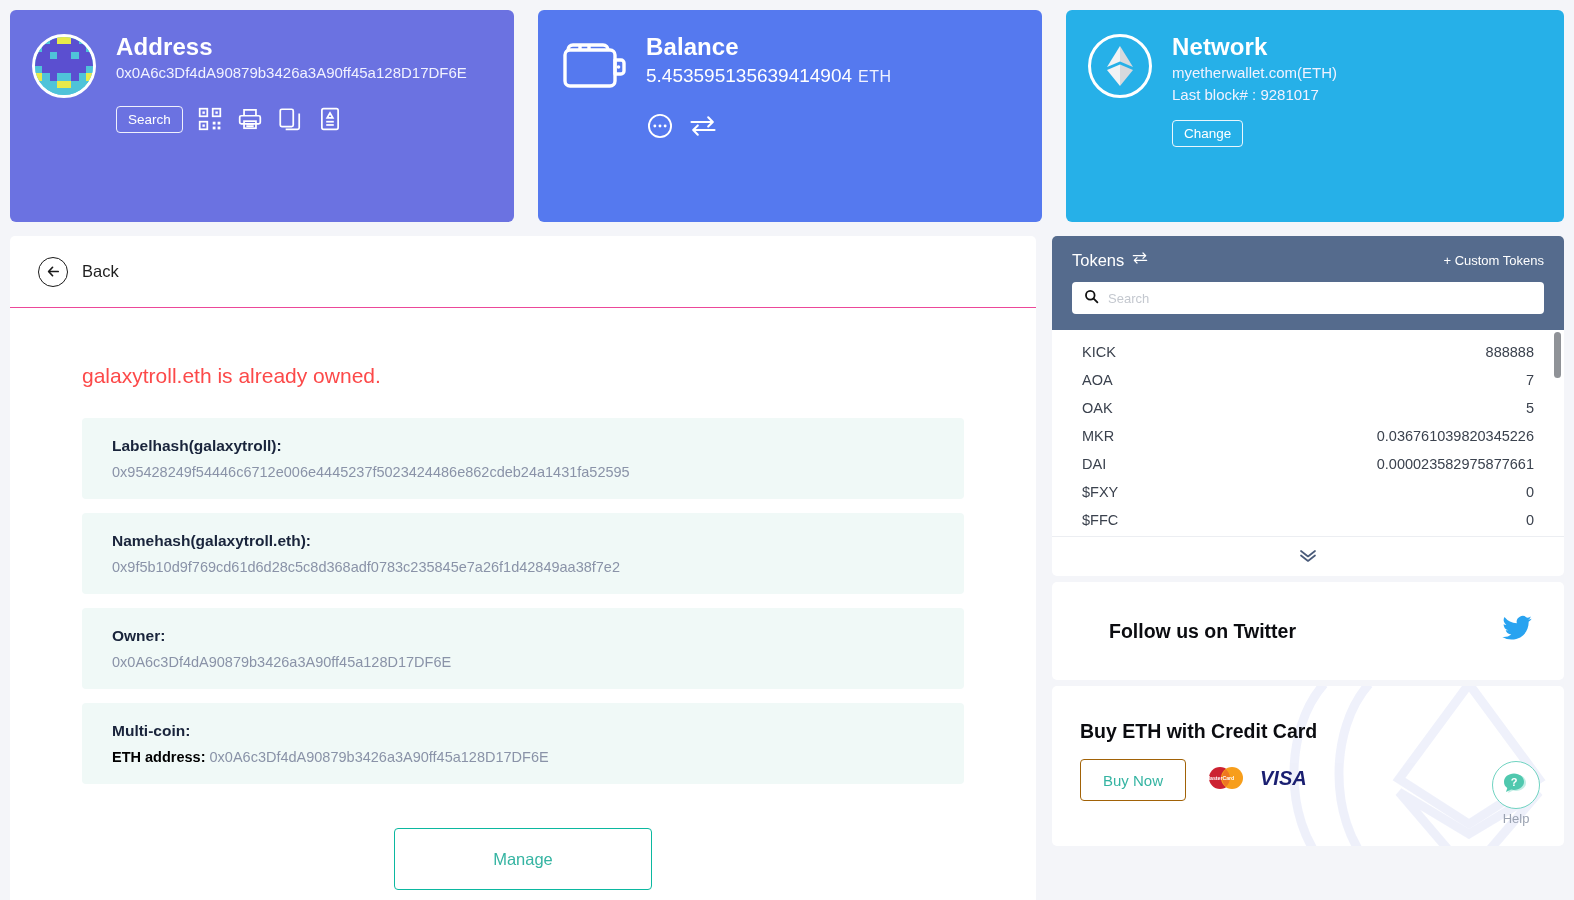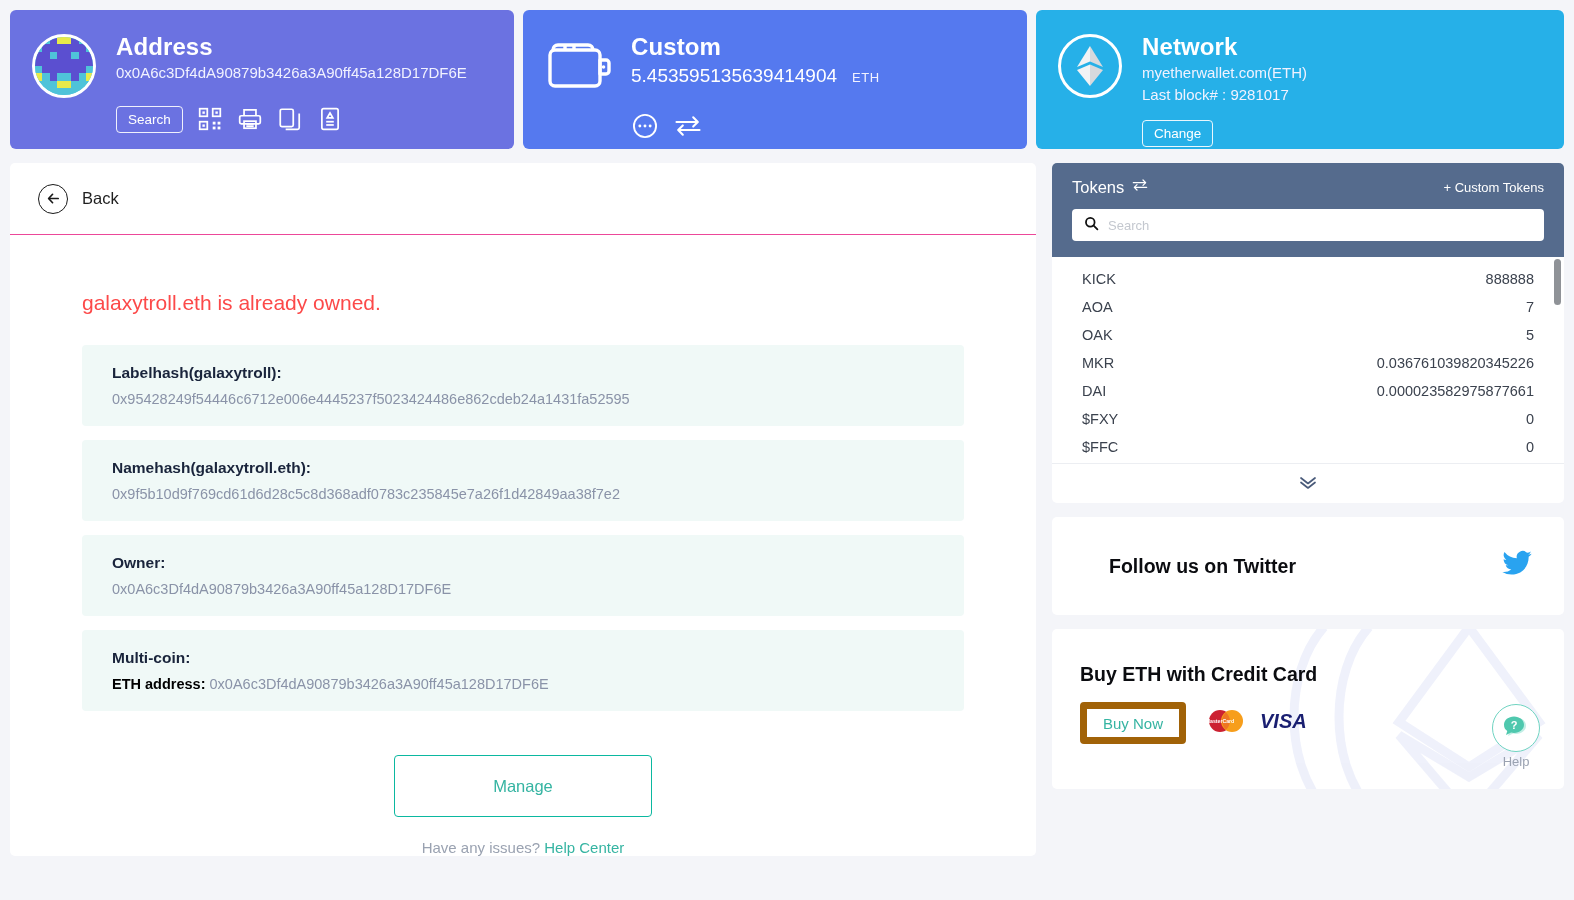--- a/index.html
+++ b/index.html
@@ -5,31 +5,31 @@
   * { box-sizing: border-box; margin: 0; padding: 0; }
   html, body {
     width: 1574px; height: 900px;
     background: #f4f5f9;
     font-family: "Liberation Sans", sans-serif;
     overflow: hidden;
   }
   .page { position: relative; width: 1574px; height: 900px; padding: 10px 10px 0 10px; }
 
   
-  .cards { display: flex; gap: 9px; height: 139px; }
+  .cards { display: flex; gap: 24px; height: 212px; }
   .card { border-radius: 6px; display: flex; align-items: flex-start; padding: 20px 22px; color: #fff; }
   .card-address { width: 504px; background: #6b72e1; }
   .card-balance { width: 504px; background: #5579ef; }
   .card-network { flex: 1; background: #26b0e8; }
 
   .card-icon { flex: 0 0 auto; margin-right: 20px; margin-top: 4px; }
   .card-body { padding-top: 2px; }
   .card-title { font-size: 24px; font-weight: bold; letter-spacing: .1px; line-height: 1.25; }
   .card-sub { font-size: 15px; font-weight: 400; color: #f1f2ff; line-height: 1.45; }
-  .card-sub .unit { font-size: 13px; margin-left: 15px; letter-spacing: .5px; }
+  .card-sub .unit { font-size: 16px; margin-left: 6px; letter-spacing: .5px; }
   .bal-amount { font-size: 19px; color: #ffffff; }
 
   .card-actions { display: flex; align-items: center; gap: 14px; margin-top: 22px; }
   .pill-btn {
     border: 1px solid rgba(255,255,255,.9); background: transparent; color: #fff;
     border-radius: 4px; font-size: 13.5px; padding: 5px 11px; cursor: pointer;
     font-family: "Liberation Sans", sans-serif;
   }
   .icon-btn { background: none; border: 0; cursor: pointer; color: #fff; line-height: 0; padding: 0; }
 
@@ -39,21 +39,21 @@
     border: 3px solid #fff; overflow: hidden; background: #4fc3d9;
   }
   .identicon { display: grid; grid-template-columns: repeat(8,1fr); grid-template-rows: repeat(8,1fr); width: 100%; height: 100%; }
 
   .round-icon { width: 64px; height: 64px; border-radius: 50%; border: 3px solid #fff;
     display:flex; align-items:center; justify-content:center; }
 
   
   .below { display: flex; gap: 16px; margin-top: 14px; align-items: flex-start; }
   .main-panel { width: 1026px; background: #fff; border-radius: 5px; min-height: 660px; }
-  .side-panel { flex: 1; display: flex; flex-direction: column; gap: 14px; justify-content: flex-end; }
+  .side-panel { flex: 1; display: flex; flex-direction: column; gap: 6px; justify-content: flex-end; }
 
   
   .back-bar { height: 72px; display: flex; align-items: center; padding: 0 28px; border-bottom: 1px solid #ec4899; }
   .back-circle { width: 30px; height: 30px; border-radius: 50%; border: 1.6px solid #1a1a1a;
     display: flex; align-items: center; justify-content: center; margin-right: 14px; }
   .back-label { font-size: 16.5px; color: #1f1f1f; }
 
   
   .result { padding: 56px 72px 0 72px; }
   .err-msg { color: #fc4949; font-size: 21px; font-weight: 400; margin-bottom: 30px; }
@@ -91,21 +91,21 @@
 
   
   .simple-card { background: #fff; border-radius: 5px; padding: 30px 28px; display: flex;
     align-items: center; justify-content: space-between; min-height: 98px; }
   .simple-title { font-size: 19.5px; font-weight: bold; color: #0b0c10; margin-left: 29px; }
 
   
   .buy-card { position: relative; background: #fff; border-radius: 5px; padding: 34px 28px 32px 28px; overflow: hidden; min-height: 160px; }
   .buy-title { font-size: 19.5px; font-weight: bold; color: #0b0c10; margin-bottom: 16px; position: relative; z-index: 2; }
   .buy-row { display: flex; align-items: center; gap: 18px; position: relative; z-index: 2; }
-  .buy-btn { width: 106px; height: 42px; border: 7px solid #a16207; border-radius: 4px; background: #fff;
+  .buy-btn { width: 106px; height: 42px; border: 1px solid #a16207; border-radius: 4px; background: #fff;
     color: #35b4a2; font-size: 15px; cursor: pointer; font-family: "Liberation Sans", sans-serif; }
   .cards-logos { display: flex; align-items: center; gap: 10px; }
   .bg-eth { position: absolute; right: -10px; top: -12px; opacity: .5; z-index: 1; pointer-events: none; }
 
   .help-fab { position: absolute; right: 24px; bottom: 20px; z-index: 3; text-align: center; cursor: pointer; }
   .help-circle { width: 48px; height: 48px; border-radius: 50%; border: 1.5px solid #6fd3c1;
     background: #fff; display: flex; align-items: center; justify-content: center; }
   .help-label { font-size: 13px; color: #9aa2b1; margin-top: 2px; }
 </style>
 </head>
@@ -236,21 +236,21 @@
       <div class="card-icon">
         <svg width="66" height="60" viewBox="0 0 66 60" fill="none" stroke="#fff" stroke-width="3.4" stroke-linejoin="round">
           <path d="M8 16c0-3 2-5 5-5h30c3 0 5 2 5 5"></path>
           <rect x="5" y="16" width="50" height="36" rx="5"></rect>
           <path d="M20 11v6M29 11v6"></path>
           <path d="M55 26h6a3 3 0 0 1 3 3v8a3 3 0 0 1-3 3h-6z"></path>
           <circle cx="58.5" cy="33" r="1.8" fill="#fff" stroke="none"></circle>
         </svg>
       </div>
       <div class="card-body">
-        <div class="card-title">Custom</div>
+        <div class="card-title">Balance</div>
         <div class="card-sub">
           <span class="bal-amount">5.453595135639414904</span><span class="unit">ETH</span>
         </div>
         <div class="card-actions">
           <button class="icon-btn">
             <svg width="28" height="28" viewBox="0 0 24 24" fill="none" stroke="#fff" stroke-width="1.6">
               <circle cx="12" cy="12" r="9.5"></circle>
               <circle cx="7.6" cy="12" r="1.25" fill="#fff" stroke="none"></circle>
               <circle cx="12" cy="12" r="1.25" fill="#fff" stroke="none"></circle>
               <circle cx="16.4" cy="12" r="1.25" fill="#fff" stroke="none"></circle>

